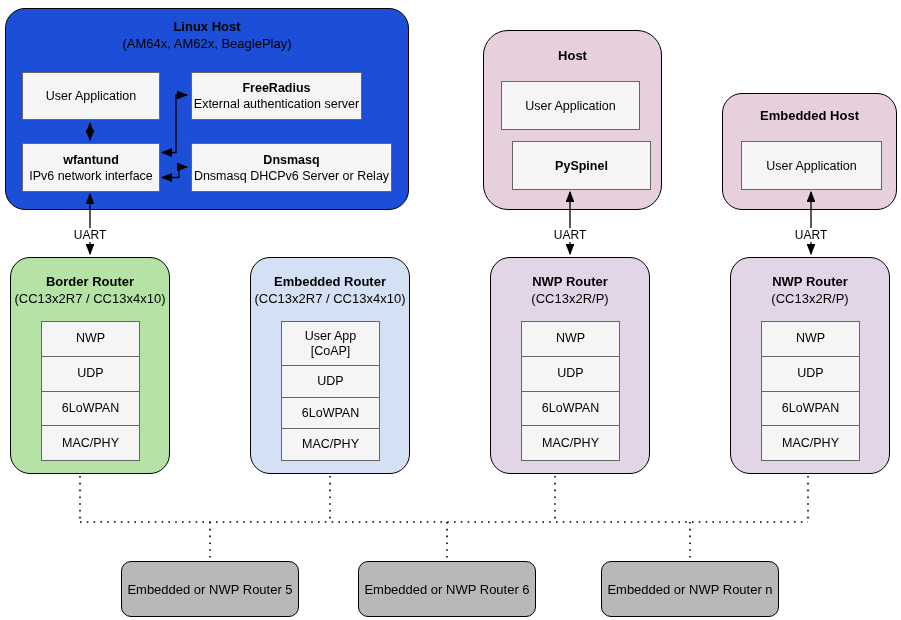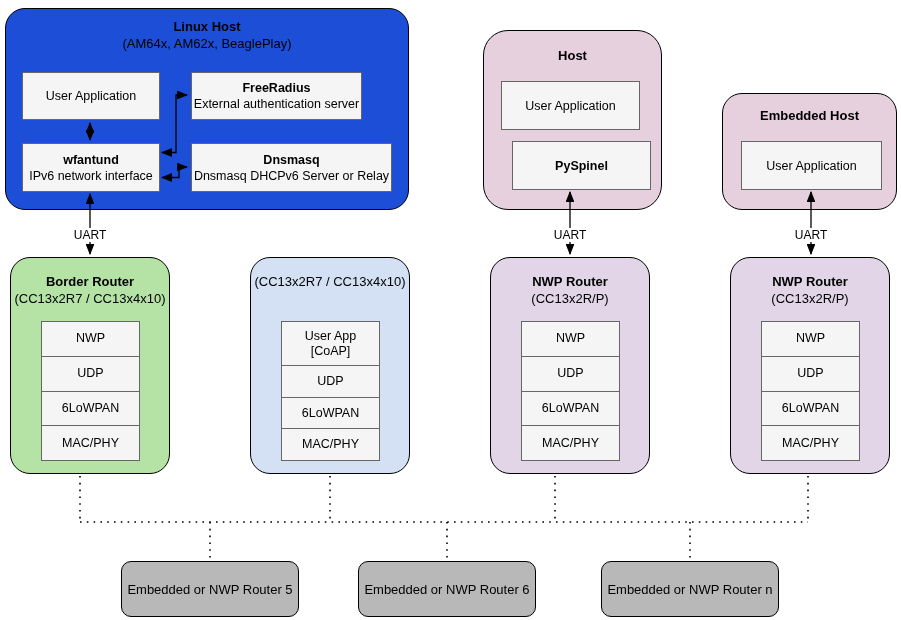--- a/index.html
+++ b/index.html
@@ -163,20 +163,21 @@
     <div class="stack">
       <div class="cell">NWP</div>
       <div class="cell">UDP</div>
       <div class="cell">6LoWPAN</div>
       <div class="cell">MAC/PHY</div>
     </div>
   </div>
 
   <div class="bigbox" style="left: 250px; top: 257px; width: 160px; height: 217px; background: rgb(212, 225, 245);">
     <div class="hdr" style="padding-top:15px;">
+      <div class="t">Embedded Router</div>
       <div>(CC13x2R7 / CC13x4x10)</div>
     </div>
     <div class="stack">
       <div class="cell tall">User App
 [CoAP]</div>
       <div class="cell">UDP</div>
       <div class="cell">6LoWPAN</div>
       <div class="cell">MAC/PHY</div>
     </div>
   </div>

